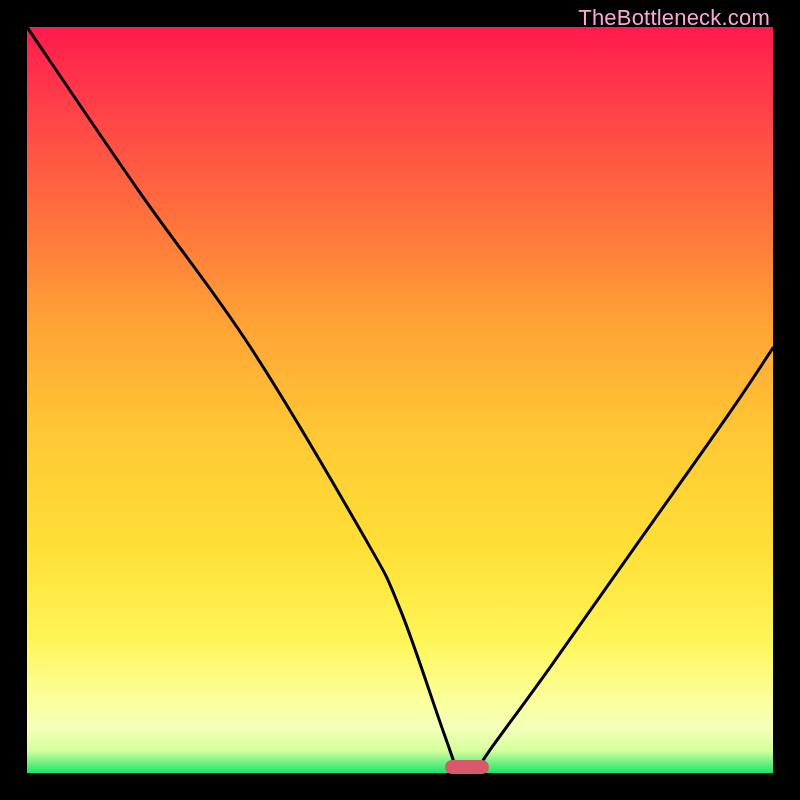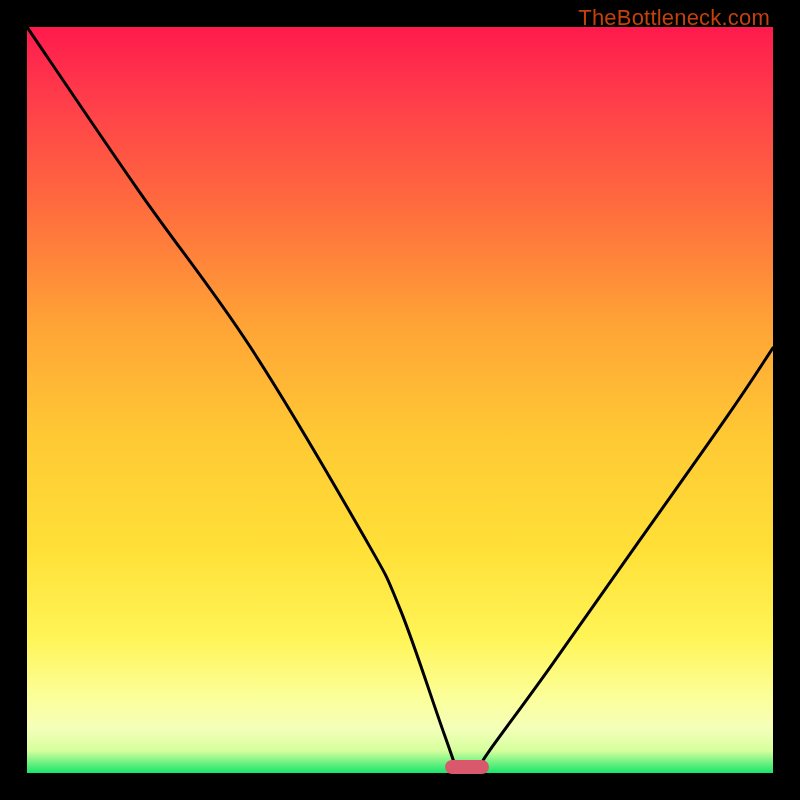--- a/index.html
+++ b/index.html
@@ -38,21 +38,21 @@
       #fbff9b 90%,
       #f4ffb9 94%,
       #d6ff9d 97%,
       #17e66a 100%
     );
   }
   .watermark {
     position: absolute;
     top: 5px;
     right: 30px;
-    color: #c2410c;
+    color: #f9a8d4;
     font-size: 22px;
     font-weight: 500;
     letter-spacing: 0.2px;
     user-select: none;
   }
   svg.curve {
     position: absolute;
     top: 0;
     left: 0;
     width: 746px;

